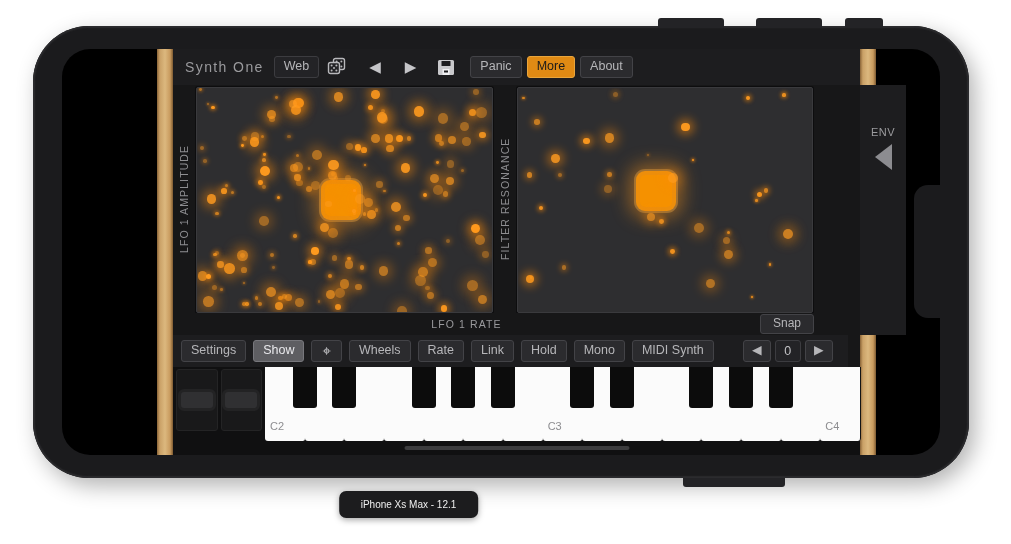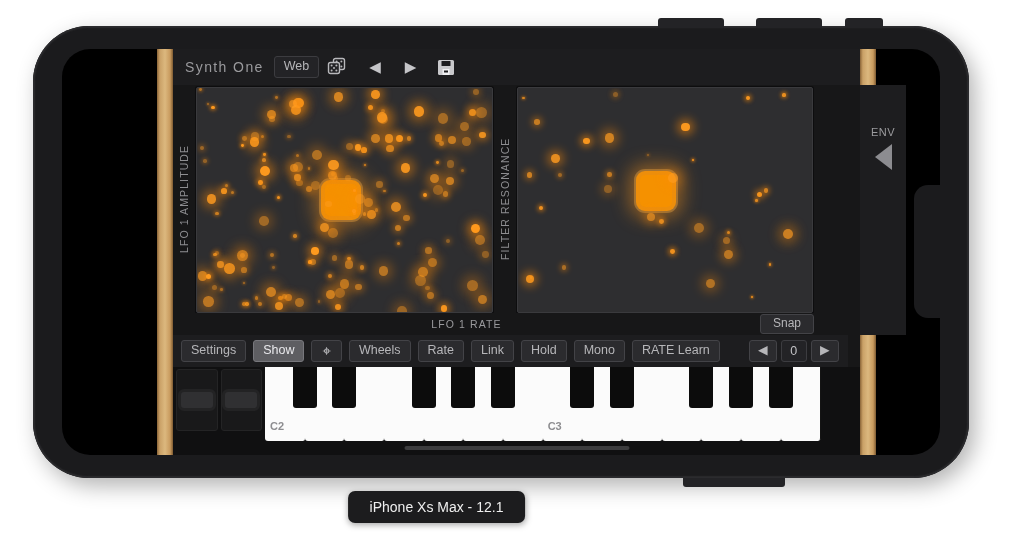--- a/index.html
+++ b/index.html
@@ -112,29 +112,29 @@
   #keyboardarea{position:absolute;left:0;right:0;top:318px;bottom:0;background:#101011;}
   #wheels{position:absolute;left:3px;top:2px;width:86px;bottom:24px;display:flex;gap:3px;}
   .wheel{flex:1;background:#19191a;border:1px solid #242425;border-radius:3px;
     display:flex;align-items:center;justify-content:center;}
   .wheelnub{width:32px;height:16px;border-radius:6px;background:#303032;border:3px solid #232324;}
   #keys{position:absolute;left:92px;right:0;top:0;bottom:14px;}
   .wkey{position:absolute;top:0;bottom:0;background:#fbfbfb;border-right:1px solid #141414;
     border-radius:0 0 3px 3px;}
   .wkey:last-of-type{border-right:none;}
   .bkey{position:absolute;top:0;height:56%;background:#0c0c0c;border-radius:0 0 3px 3px;z-index:3;}
-  .keylabel{position:absolute;left:5px;bottom:9px;color:#8d8d90;font-size:11px;font-weight:bold;}
+  .keylabel{position:absolute;left:5px;bottom:9px;color:#8d8d90;font-size:11px;}
   #homebar{position:absolute;left:50%;transform:translateX(-50%);bottom:5px;
     width:225px;height:4px;border-radius:3px;background:#3c3c3e;}
 
   
   #caption{
     position:absolute;left:50%;transform:translateX(-50%);top:491px;
-    background:#1c1c1e;color:#efefef;font-size:14px;padding:8px 22px;border-radius:7px;
-    box-shadow:0 2px 6px rgba(0,0,0,.35);white-space:nowrap;margin-left:28px;
+    background:#1c1c1e;color:#efefef;font-size:10px;padding:8px 22px;border-radius:7px;
+    box-shadow:0 2px 6px rgba(0,0,0,.35);white-space:nowrap;
   }
 </style>
 </head>
 <body>
 
 <div id="stage">
 
   <div id="device">
     <div class="sidebtn" id="btn-a"></div>
     <div class="sidebtn" id="btn-b"></div>
@@ -170,20 +170,25 @@
           </div>
           <div id="nav-prev">◀</div>
           <div id="nav-next">▶</div>
           <div class="iconbtn">
             <svg width="20" height="19" viewBox="0 0 20 19">
               <rect x="2" y="2" width="16" height="15" rx="1.5" fill="#c9c9cc"></rect>
               <rect x="5.5" y="3" width="9" height="5" rx="0.6" fill="#1d1d1f"></rect>
               <rect x="6.5" y="11" width="7" height="6" rx="0.6" fill="#f0f0f2"></rect>
               <rect x="8" y="12.5" width="4" height="2" fill="#1d1d1f"></rect>
             </svg>
+          </div>
+          <div class="topright">
+            <div class="btn">Panic</div>
+            <div class="btn active">More</div>
+            <div class="btn">About</div>
           </div>
         </div>
 
         <div id="main">
           <div class="vlabel">LFO 1 AMPLITUDE</div>
           <div class="padwrap">
             <div class="pad" id="pad-left">
               <div class="cursor" id="cursor-left" style="left: 49%; top: 50%;"></div>
             <div class="dot" style="width: 8.74228px; height: 8.74228px; left: 50.1395%; top: 76.8441%; opacity: 0.65; box-shadow: rgba(255, 140, 10, 0.55) 0px 0px 9.6px 3.9px;"></div>
                 <div class="dot" style="width: 5.74037px; height: 5.74037px; left: 55.7492%; top: 26.5101%; opacity: 0.9; box-shadow: rgba(255, 140, 10, 0.55) 0px 0px 6.3px 2.6px;"></div>
@@ -399,21 +404,21 @@
           <div class="btn">Settings</div>
           <div class="btn" style="background:#5e5e62;color:#e9e9ec;border-color:#77777c;">Show</div>
           <div class="btn" style="padding:2px 10px;">
             <span class="bt-ico">⌖</span>
           </div>
           <div class="btn">Wheels</div>
           <div class="btn">Rate</div>
           <div class="btn">Link</div>
           <div class="btn">Hold</div>
           <div class="btn">Mono</div>
-          <div class="btn">RATE Learn</div>
+          <div class="btn">MIDI Synth</div>
           <div class="octbox">
             <div class="btn octbtn">◀</div>
             <div class="octval">0</div>
             <div class="btn octbtn">▶</div>
           </div>
         </div>
 
         <div id="keyboardarea">
           <div id="wheels">
             <div class="wheel">
@@ -435,20 +440,23 @@
               <div class="wkey" style="left: 40%; width: 6.66667%;"></div>
               <div class="wkey" style="left: 46.6667%; width: 6.66667%; text-align: right;">
                 <div class="keylabel">C3</div>
               </div>
               <div class="wkey" style="left: 53.3333%; width: 6.66667%;"></div>
               <div class="wkey" style="left: 60%; width: 6.66667%;"></div>
               <div class="wkey" style="left: 66.6667%; width: 6.66667%;"></div>
               <div class="wkey" style="left: 73.3333%; width: 6.66667%;"></div>
               <div class="wkey" style="left: 80%; width: 6.66667%;"></div>
               <div class="wkey" style="left: 86.6667%; width: 6.66667%;"></div>
+              <div class="wkey" style="left: 93.3333%; width: 6.66667%;">
+                <div class="keylabel">C4</div>
+              </div>
               <div class="bkey" style="left: calc(4.66667%); width: 4%;"></div>
               <div class="bkey" style="left: calc(11.3333%); width: 4%;"></div>
               <div class="bkey" style="left: calc(24.6667%); width: 4%;"></div>
               <div class="bkey" style="left: calc(31.3333%); width: 4%;"></div>
               <div class="bkey" style="left: calc(38%); width: 4%;"></div>
               <div class="bkey" style="left: calc(51.3333%); width: 4%;"></div>
               <div class="bkey" style="left: calc(58%); width: 4%;"></div>
               <div class="bkey" style="left: calc(71.3333%); width: 4%;"></div>
               <div class="bkey" style="left: calc(78%); width: 4%;"></div>
               <div class="bkey" style="left: calc(84.6667%); width: 4%;"></div>

